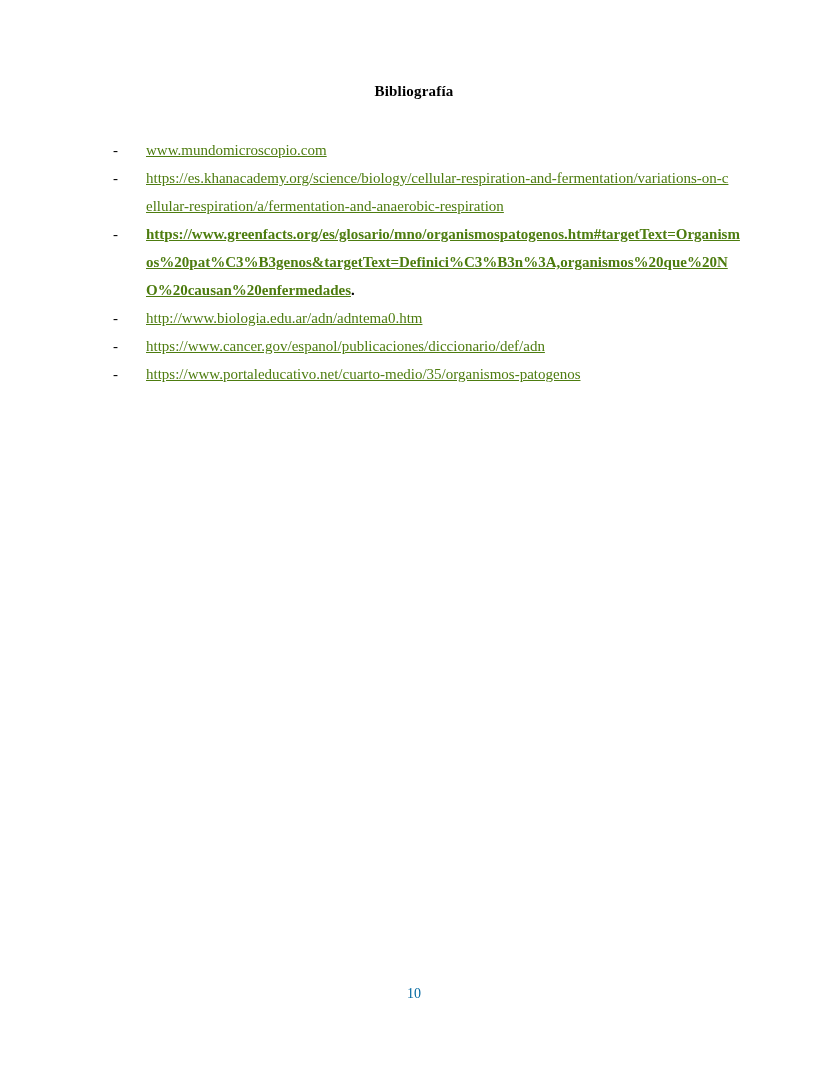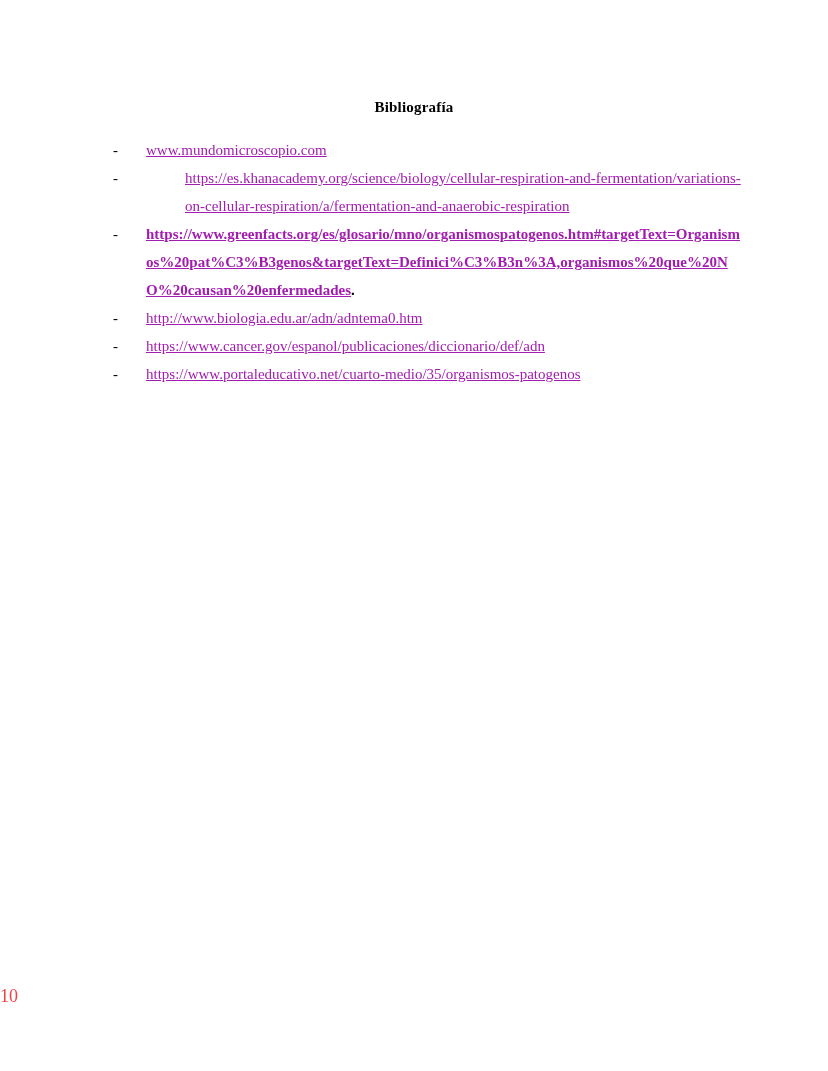--- a/index.html
+++ b/index.html
@@ -22,21 +22,21 @@
     position: relative;
     background: #ffffff;
   }
   .title {
     text-align: center;
     font-weight: bold;
     font-size: 15px;
     letter-spacing: 0.2px;
     margin: 0;
     position: absolute;
-    top: 99px;
+    top: 83px;
     left: 0;
     right: 0;
   }
   .biblio-list {
     position: absolute;
     top: 136px;
     left: 113px;
     width: 630px;
   }
   .biblio-item {
@@ -46,43 +46,43 @@
     line-height: 28px;
   }
   .dash {
     width: 33px;
     flex: 0 0 33px;
     font-size: 15px;
     color: #000000;
     line-height: 28px;
   }
   .link {
-    color: #a21caf;
+    color: #4d7c0f;
     text-decoration: underline;
     font-size: 15px;
     line-height: 28px;
     word-break: break-all;
     flex: 1 1 auto;
     cursor: pointer;
   }
-  .link.wrap-2 { max-width: 585px; margin-left: 39px; }
+  .link.wrap-2 { max-width: 585px; }
   .link.wrap-3 { max-width: 588px; }
   .period {
     color: #000000;
     text-decoration: none;
     font-size: 15px;
   }
   .page-number {
     position: absolute;
     top: 986px;
     left: 0;
     right: 0;
-    text-align: left;
-    font-size: 18px;
-    color: #ef4444;
+    text-align: center;
+    font-size: 14px;
+    color: #0369a1;
   }
 </style>
 </head>
 <body>
 
 <div class="page">
 
   <h1 class="title">Bibliografía</h1>
 
   <div class="biblio-list">

